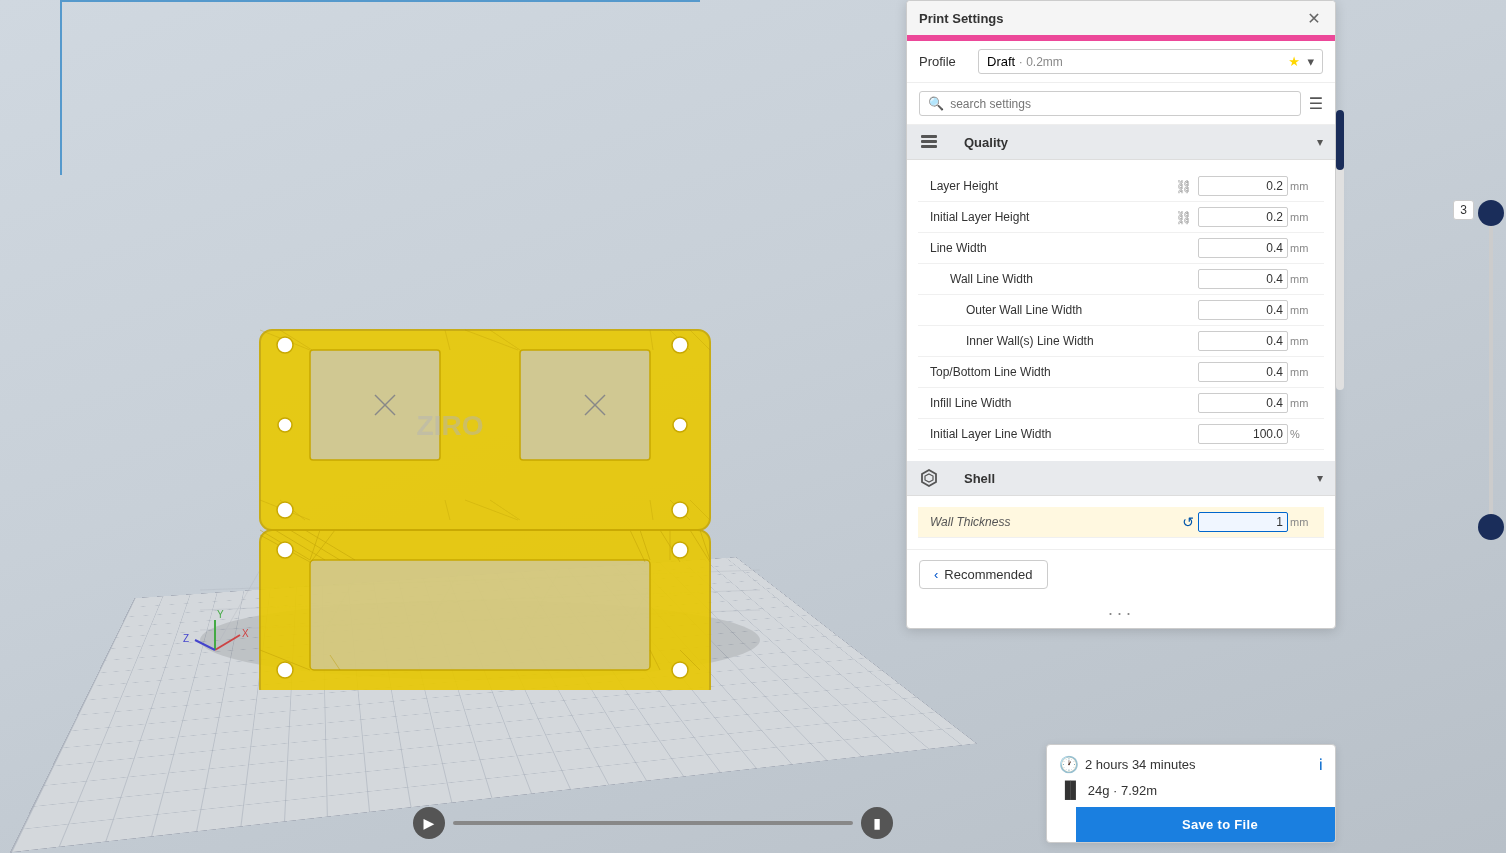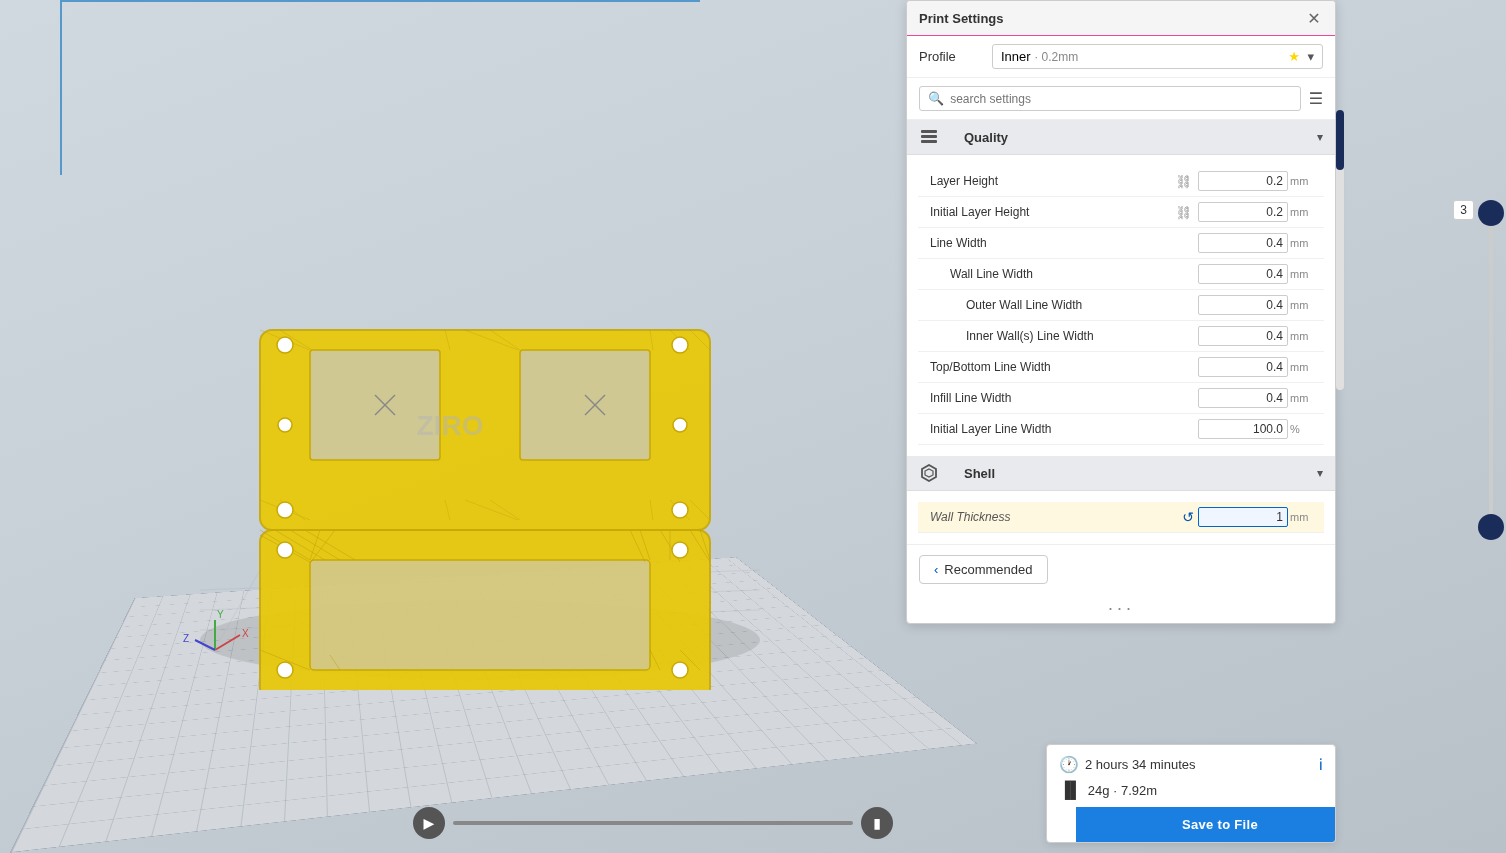--- a/index.html
+++ b/index.html
@@ -85,21 +85,21 @@
       display: flex;
       flex-direction: column;
     }
 
     .panel-header {
       display: flex;
       align-items: center;
       justify-content: space-between;
       padding: 8px 12px;
       background: #f5f5f5;
-      border-bottom: 1px solid #ec4899;
+      border-bottom: 6px solid #ec4899;
       border-radius: 4px 4px 0 0;
     }
 
     .panel-title {
       font-size: 13px;
       font-weight: 600;
       color: #333;
     }
 
     .close-btn {
@@ -114,21 +114,21 @@
       align-items: center;
       justify-content: center;
     }
 
     
     .profile-row {
       display: flex;
       align-items: center;
       padding: 8px 12px;
       border-bottom: 1px solid #eee;
-      gap: 18px;
+      gap: 4px;
     }
 
     .profile-label {
       font-size: 13px;
       color: #333;
       min-width: 55px;
     }
 
     .profile-select {
       flex: 1;
@@ -586,21 +586,21 @@
 
   <div class="panel-header">
     <span class="panel-title">Print Settings</span>
     <button class="close-btn">✕</button>
   </div>
 
   <div class="profile-row">
     <span class="profile-label">Profile</span>
     <div class="profile-select">
       <span>
-        <span>Inner</span>
+        <span>Draft</span>
         <span style="color:#888;font-size:12px;"> · <span>0.2mm</span></span>
       </span>
       <span>
         <span class="profile-star">★</span>
         <span style="color:#555;">▾</span>
       </span>
     </div>
   </div>
 
   <div class="search-row">

